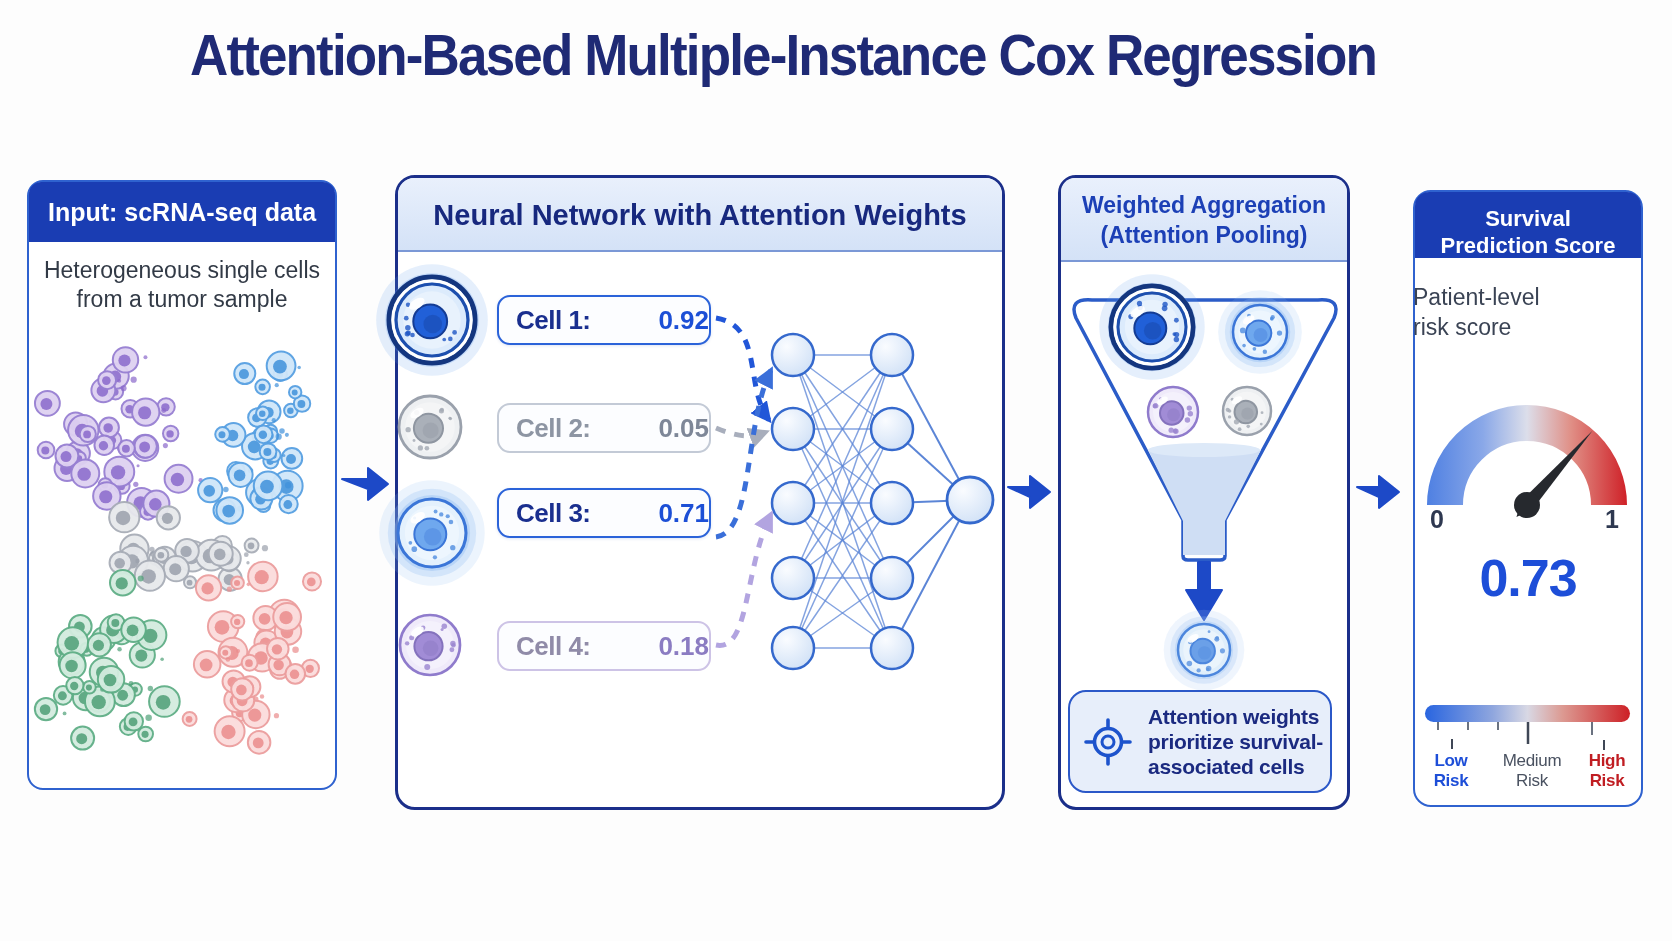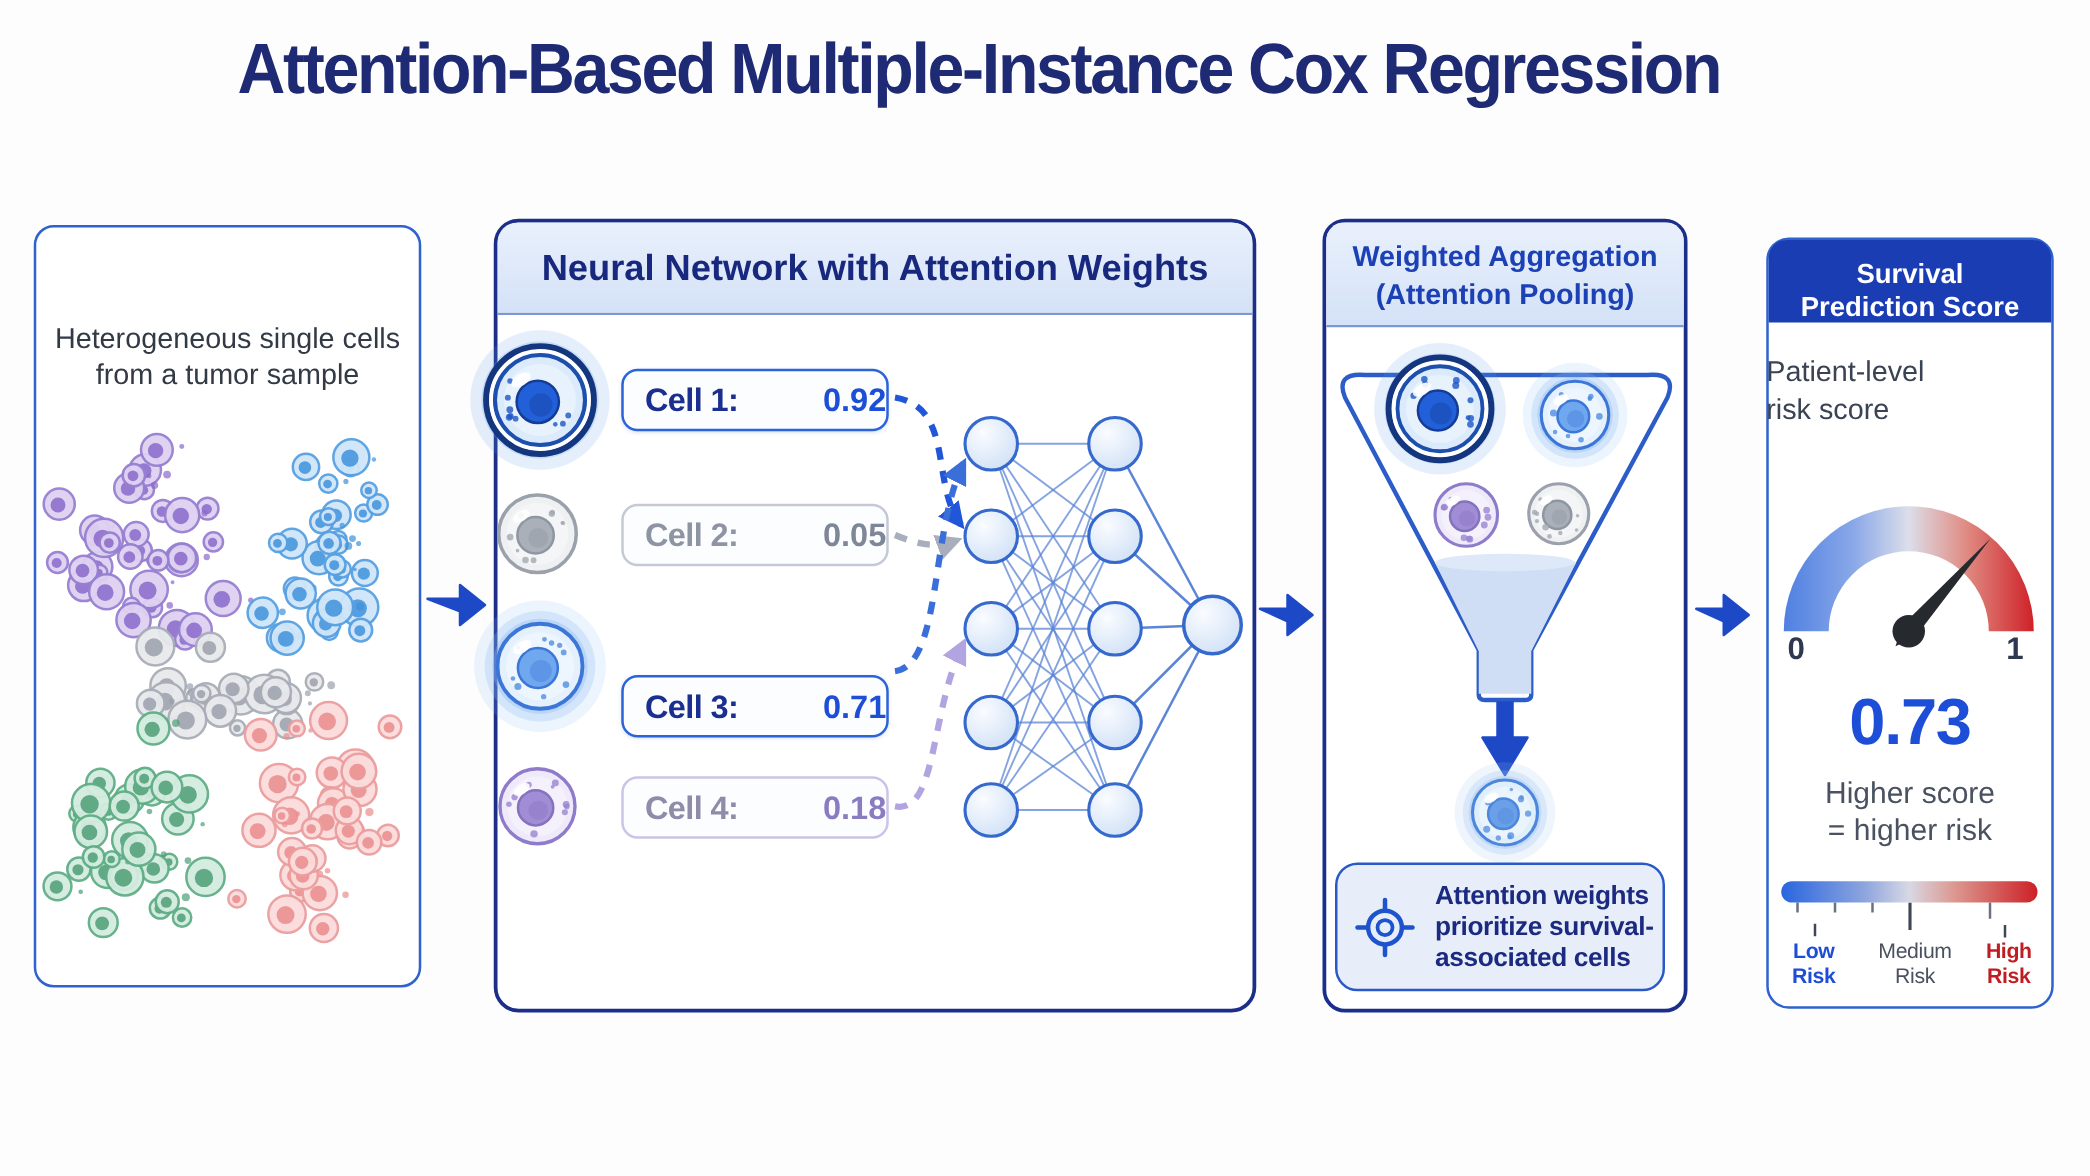--- a/index.html
+++ b/index.html
@@ -72,20 +72,21 @@
   #art{position:absolute;left:0;top:0;z-index:2;pointer-events:none;}
 </style>
 </head>
 <body>
 
 <div class="stage">
 
   <div class="title">Attention-Based Multiple-Instance Cox Regression</div>
 
   <div class="panel panel-1">
+    <div class="hdr-solid">Input: scRNA-seq data</div>
     <div class="p1-desc">
       <span>Heterogeneous single cells</span><br>
       <span>from a tumor sample</span>
     </div>
   </div>
 
   <div class="panel panel-2">
     <div class="hdr-light">Neural Network with Attention Weights</div>
   </div>
 
@@ -734,21 +735,21 @@
     </svg>
 
   <div class="wbox wbox-strong" style="left:497px;top:295px;">
     <span class="lab">Cell 1:</span>
     <span class="val">0.92</span>
   </div>
   <div class="wbox wbox-gray" style="left:497px;top:403px;">
     <span class="lab">Cell 2:</span>
     <span class="val">0.05</span>
   </div>
-  <div class="wbox wbox-strong" style="left:497px;top:540px;">
+  <div class="wbox wbox-strong" style="left:497px;top:488px;">
     <span class="lab">Cell 3:</span>
     <span class="val">0.71</span>
   </div>
   <div class="wbox wbox-purple" style="left:497px;top:621px;">
     <span class="lab">Cell 4:</span>
     <span class="val">0.18</span>
   </div>
 
   <div class="note-box">
     <svg width="52" height="52" viewBox="0 0 52 52" style="flex:0 0 auto;margin-left:12px;">
@@ -768,22 +769,18 @@
     </div>
   </div>
 
   <div class="p4-sub">
     <span>Patient-level</span><br>
     <span>risk score</span>
   </div>
   <div class="gauge-min">0</div>
   <div class="gauge-max">1</div>
   <div class="p4-score">0.73</div>
-  <div class="p4-caption">
-    <span>Higher score</span><br>
-    <span>= higher risk</span>
-  </div>
   <div class="risk-bar"></div>
   <div class="legend-label legend-low" style="color: rgb(29, 78, 216);">Low Risk</div>
   <div class="legend-label legend-med" style="color: rgb(74, 82, 97);">Medium Risk</div>
   <div class="legend-label legend-high" style="color: rgb(192, 29, 34);">High Risk</div>
 
 </div>
 
 </body></html>

